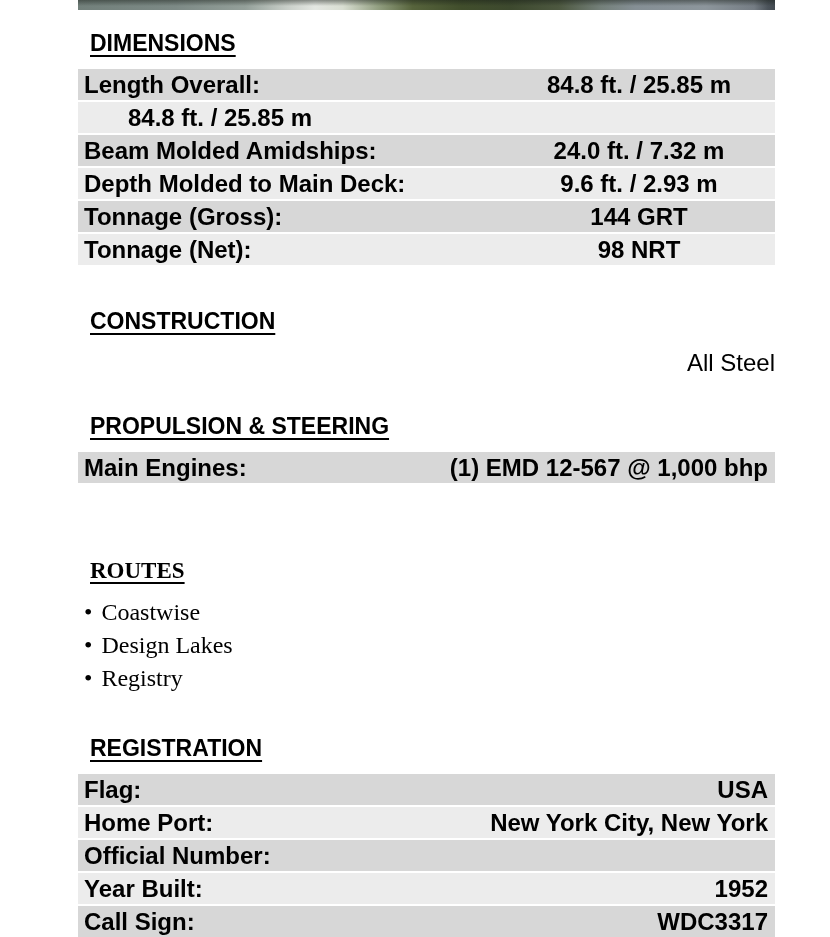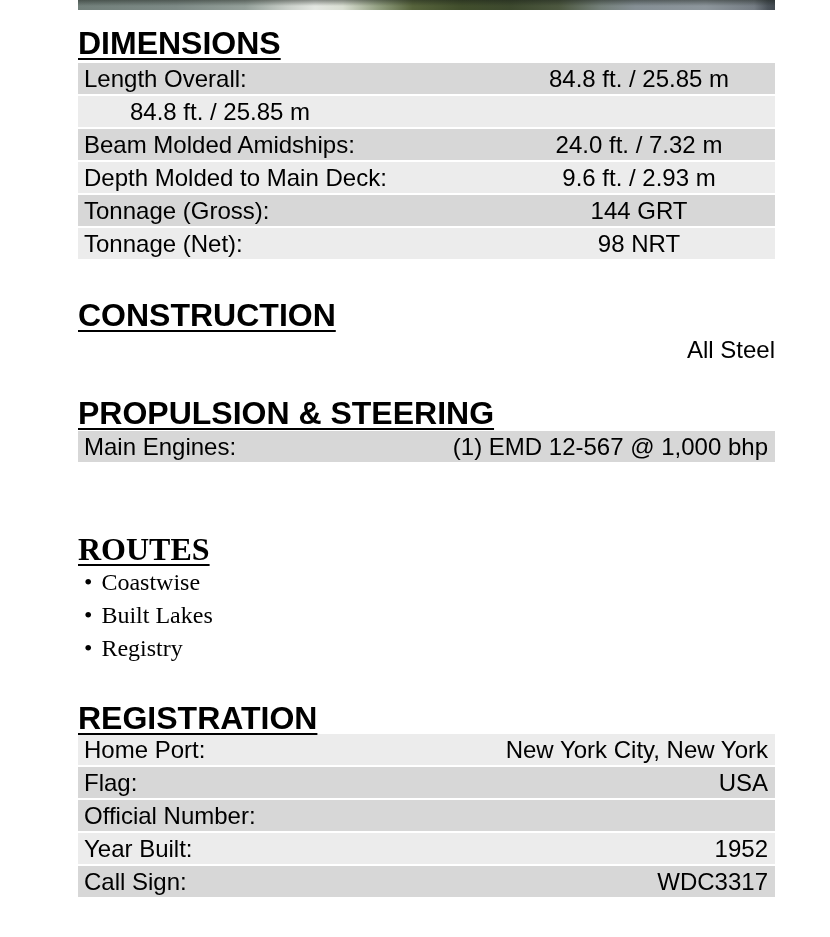--- a/index.html
+++ b/index.html
@@ -15,28 +15,28 @@
     font-family:"Liberation Sans","DejaVu Sans",sans-serif;
     color:var(--text);
     overflow:hidden;
   }
   .content{margin-left:78px;width:697px;}
   .photo-strip{
     margin-left:78px;width:697px;height:10px;
     background:#7b8884; 
   }
   h2.sec-heading{
-    margin:0;
-    font-size:32px;font-weight:bold;line-height:27px;
+    margin:12px;
+    font-size:23px;font-weight:bold;line-height:27px;
     text-decoration:underline;
     text-decoration-thickness:2px;
     text-underline-offset:4px;
     letter-spacing:0px;
   }
-  .spec-table{margin:0;}
+  .spec-table{margin:0;font-weight:bold;}
   .trow{
     display:flex;align-items:center;
     height:33px;box-sizing:border-box;
     border-bottom:2px solid var(--page-bg);
     padding-left:6px;
     font-size:24px;line-height:31px;
   }
   .trow.shade-a{background:var(--row-dark);}
   .trow.shade-b{background:var(--row-light);}
   .trow .lbl{flex:1;white-space:nowrap;}
@@ -107,38 +107,38 @@
     </div>
   </section>
 
   <section class="sec-routes">
     <h2 class="sec-heading">ROUTES</h2>
     <ul class="routes-list">
       <li>
         <span class="bullet">•</span><span>Coastwise</span>
       </li>
       <li>
-        <span class="bullet">•</span><span>Built Lakes</span>
+        <span class="bullet">•</span><span>Design Lakes</span>
       </li>
       <li>
         <span class="bullet">•</span><span>Registry</span>
       </li>
     </ul>
   </section>
 
   <section class="sec-registration">
     <h2 class="sec-heading">REGISTRATION</h2>
     <div class="spec-table">
+      <div class="trow shade-a">
+        <span class="lbl">Flag:</span>
+        <span class="val-right">USA</span>
+      </div>
       <div class="trow shade-b">
         <span class="lbl">Home Port:</span>
         <span class="val-right">New York City, New York</span>
-      </div>
-      <div class="trow shade-a">
-        <span class="lbl">Flag:</span>
-        <span class="val-right">USA</span>
       </div>
       <div class="trow shade-a">
         <span class="lbl">Official Number:</span>
       </div>
       <div class="trow shade-b">
         <span class="lbl">Year Built:</span>
         <span class="val-right">1952</span>
       </div>
       <div class="trow shade-a">
         <span class="lbl">Call Sign:</span>

